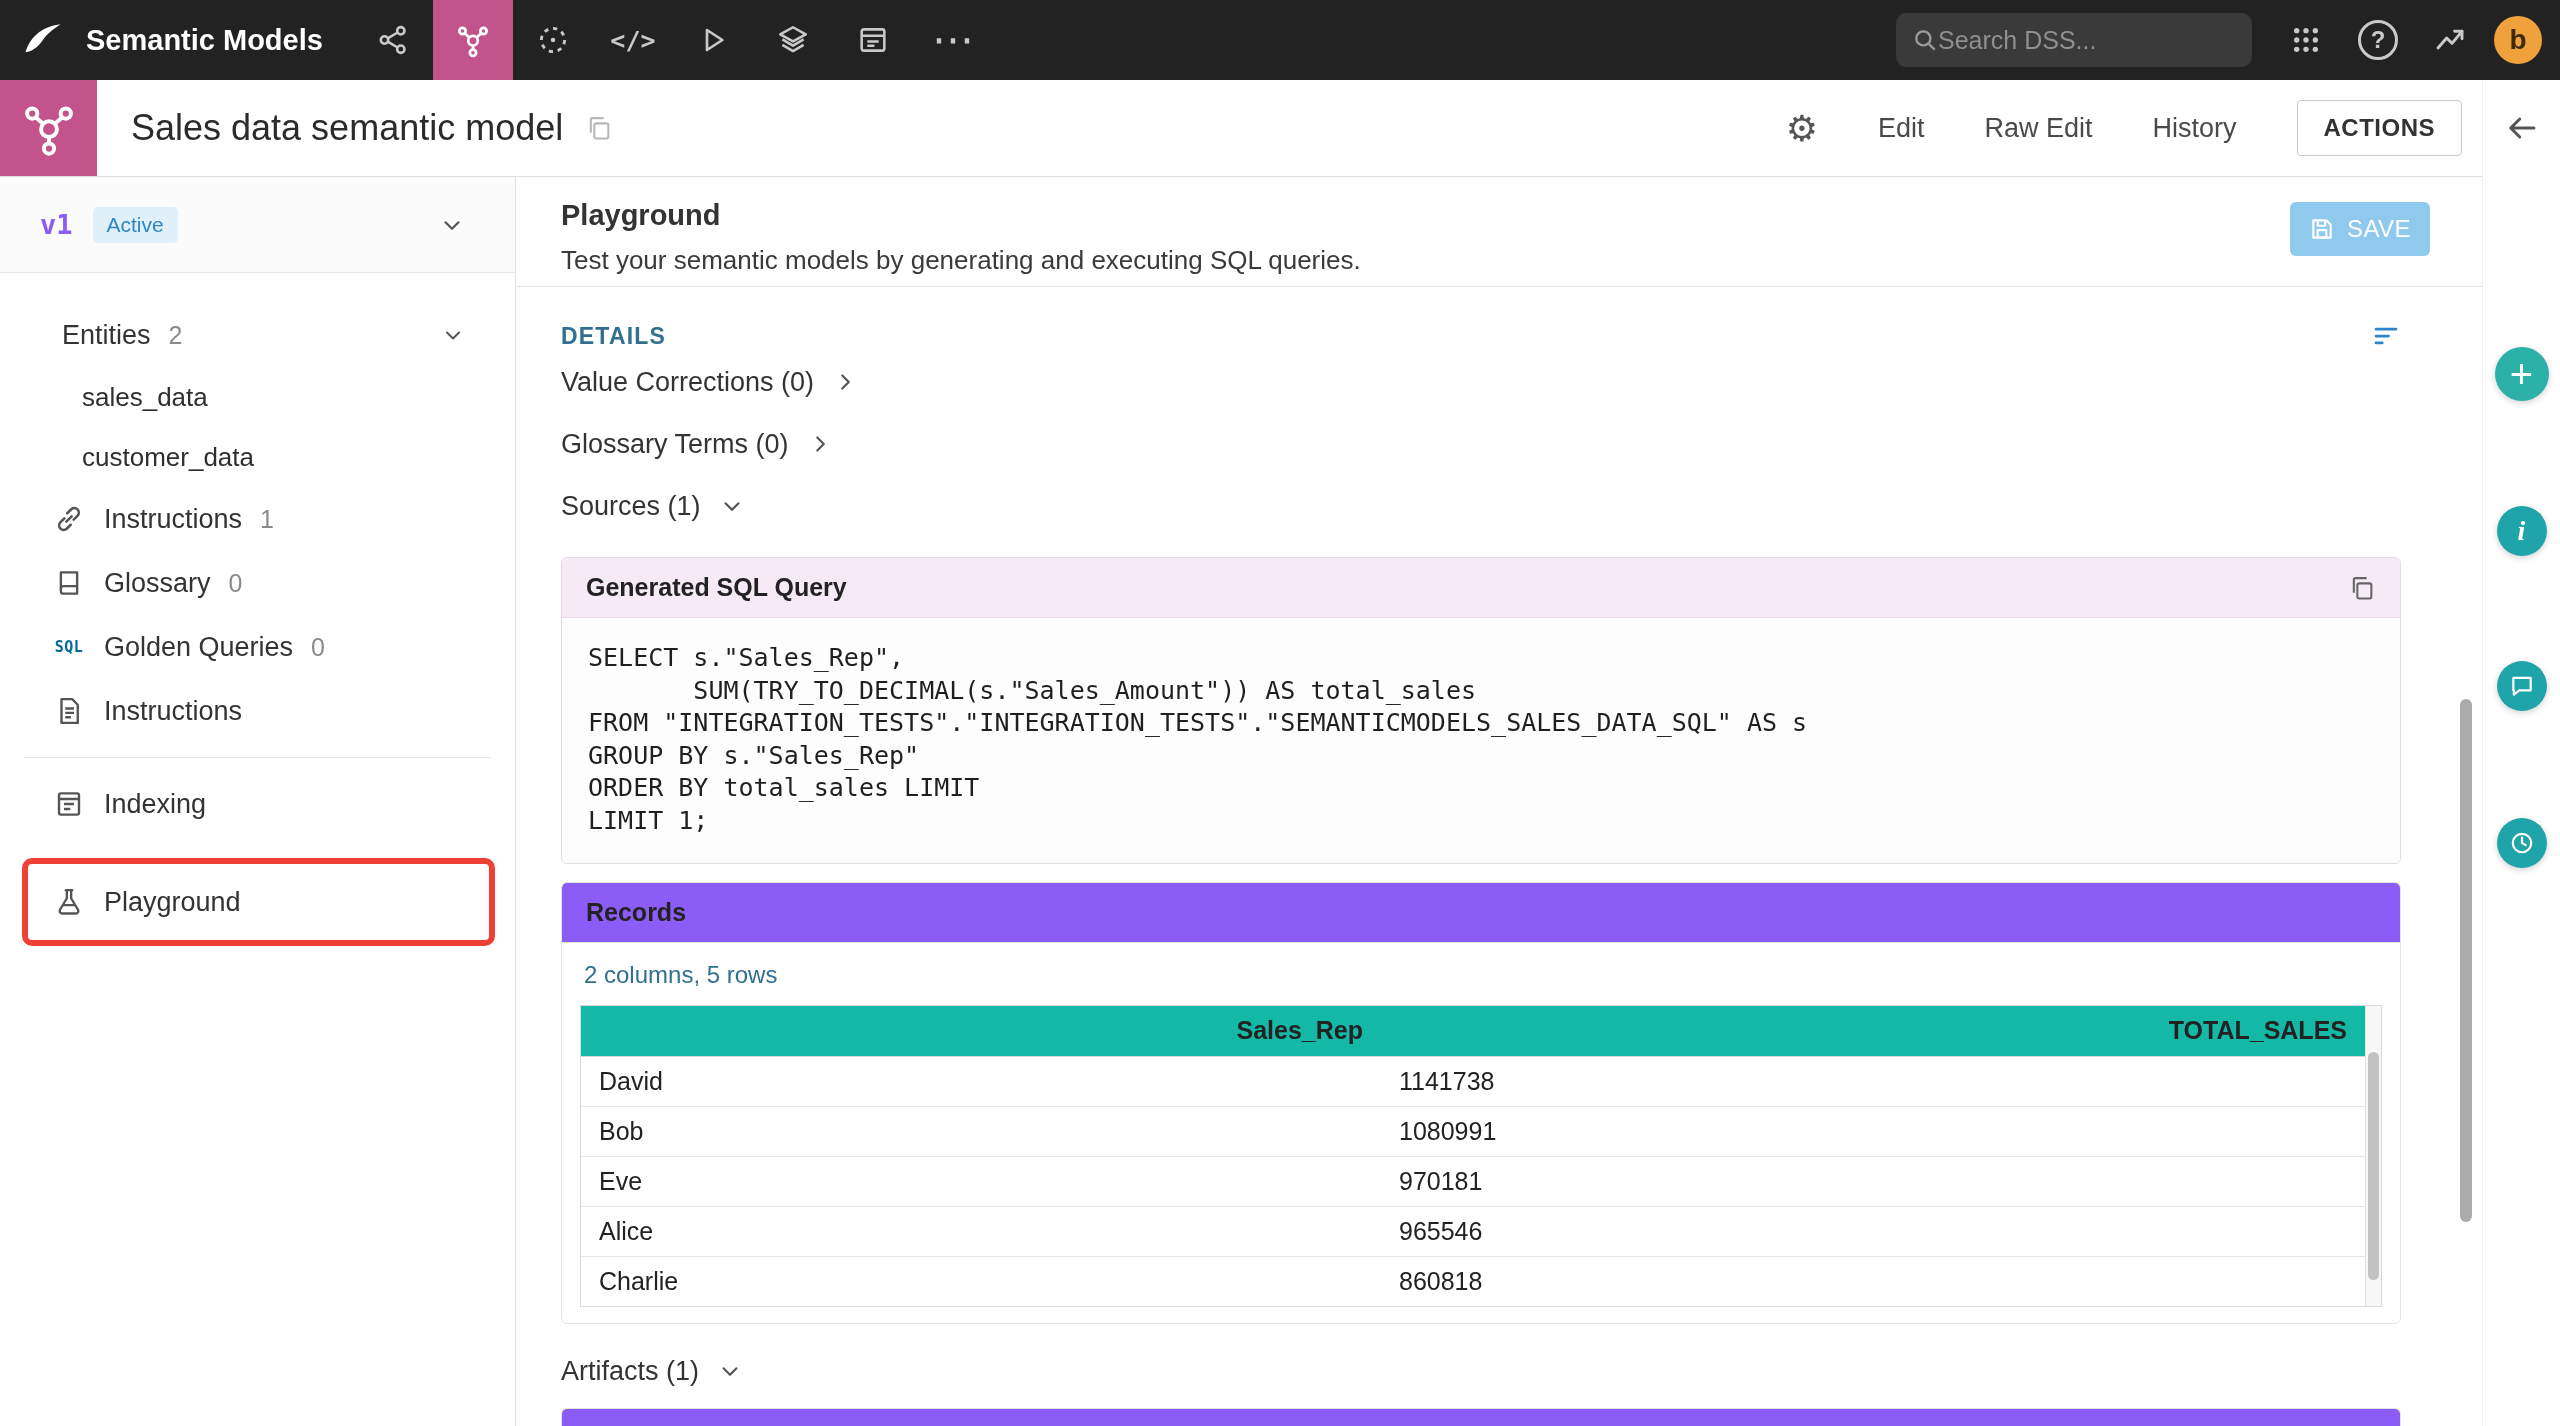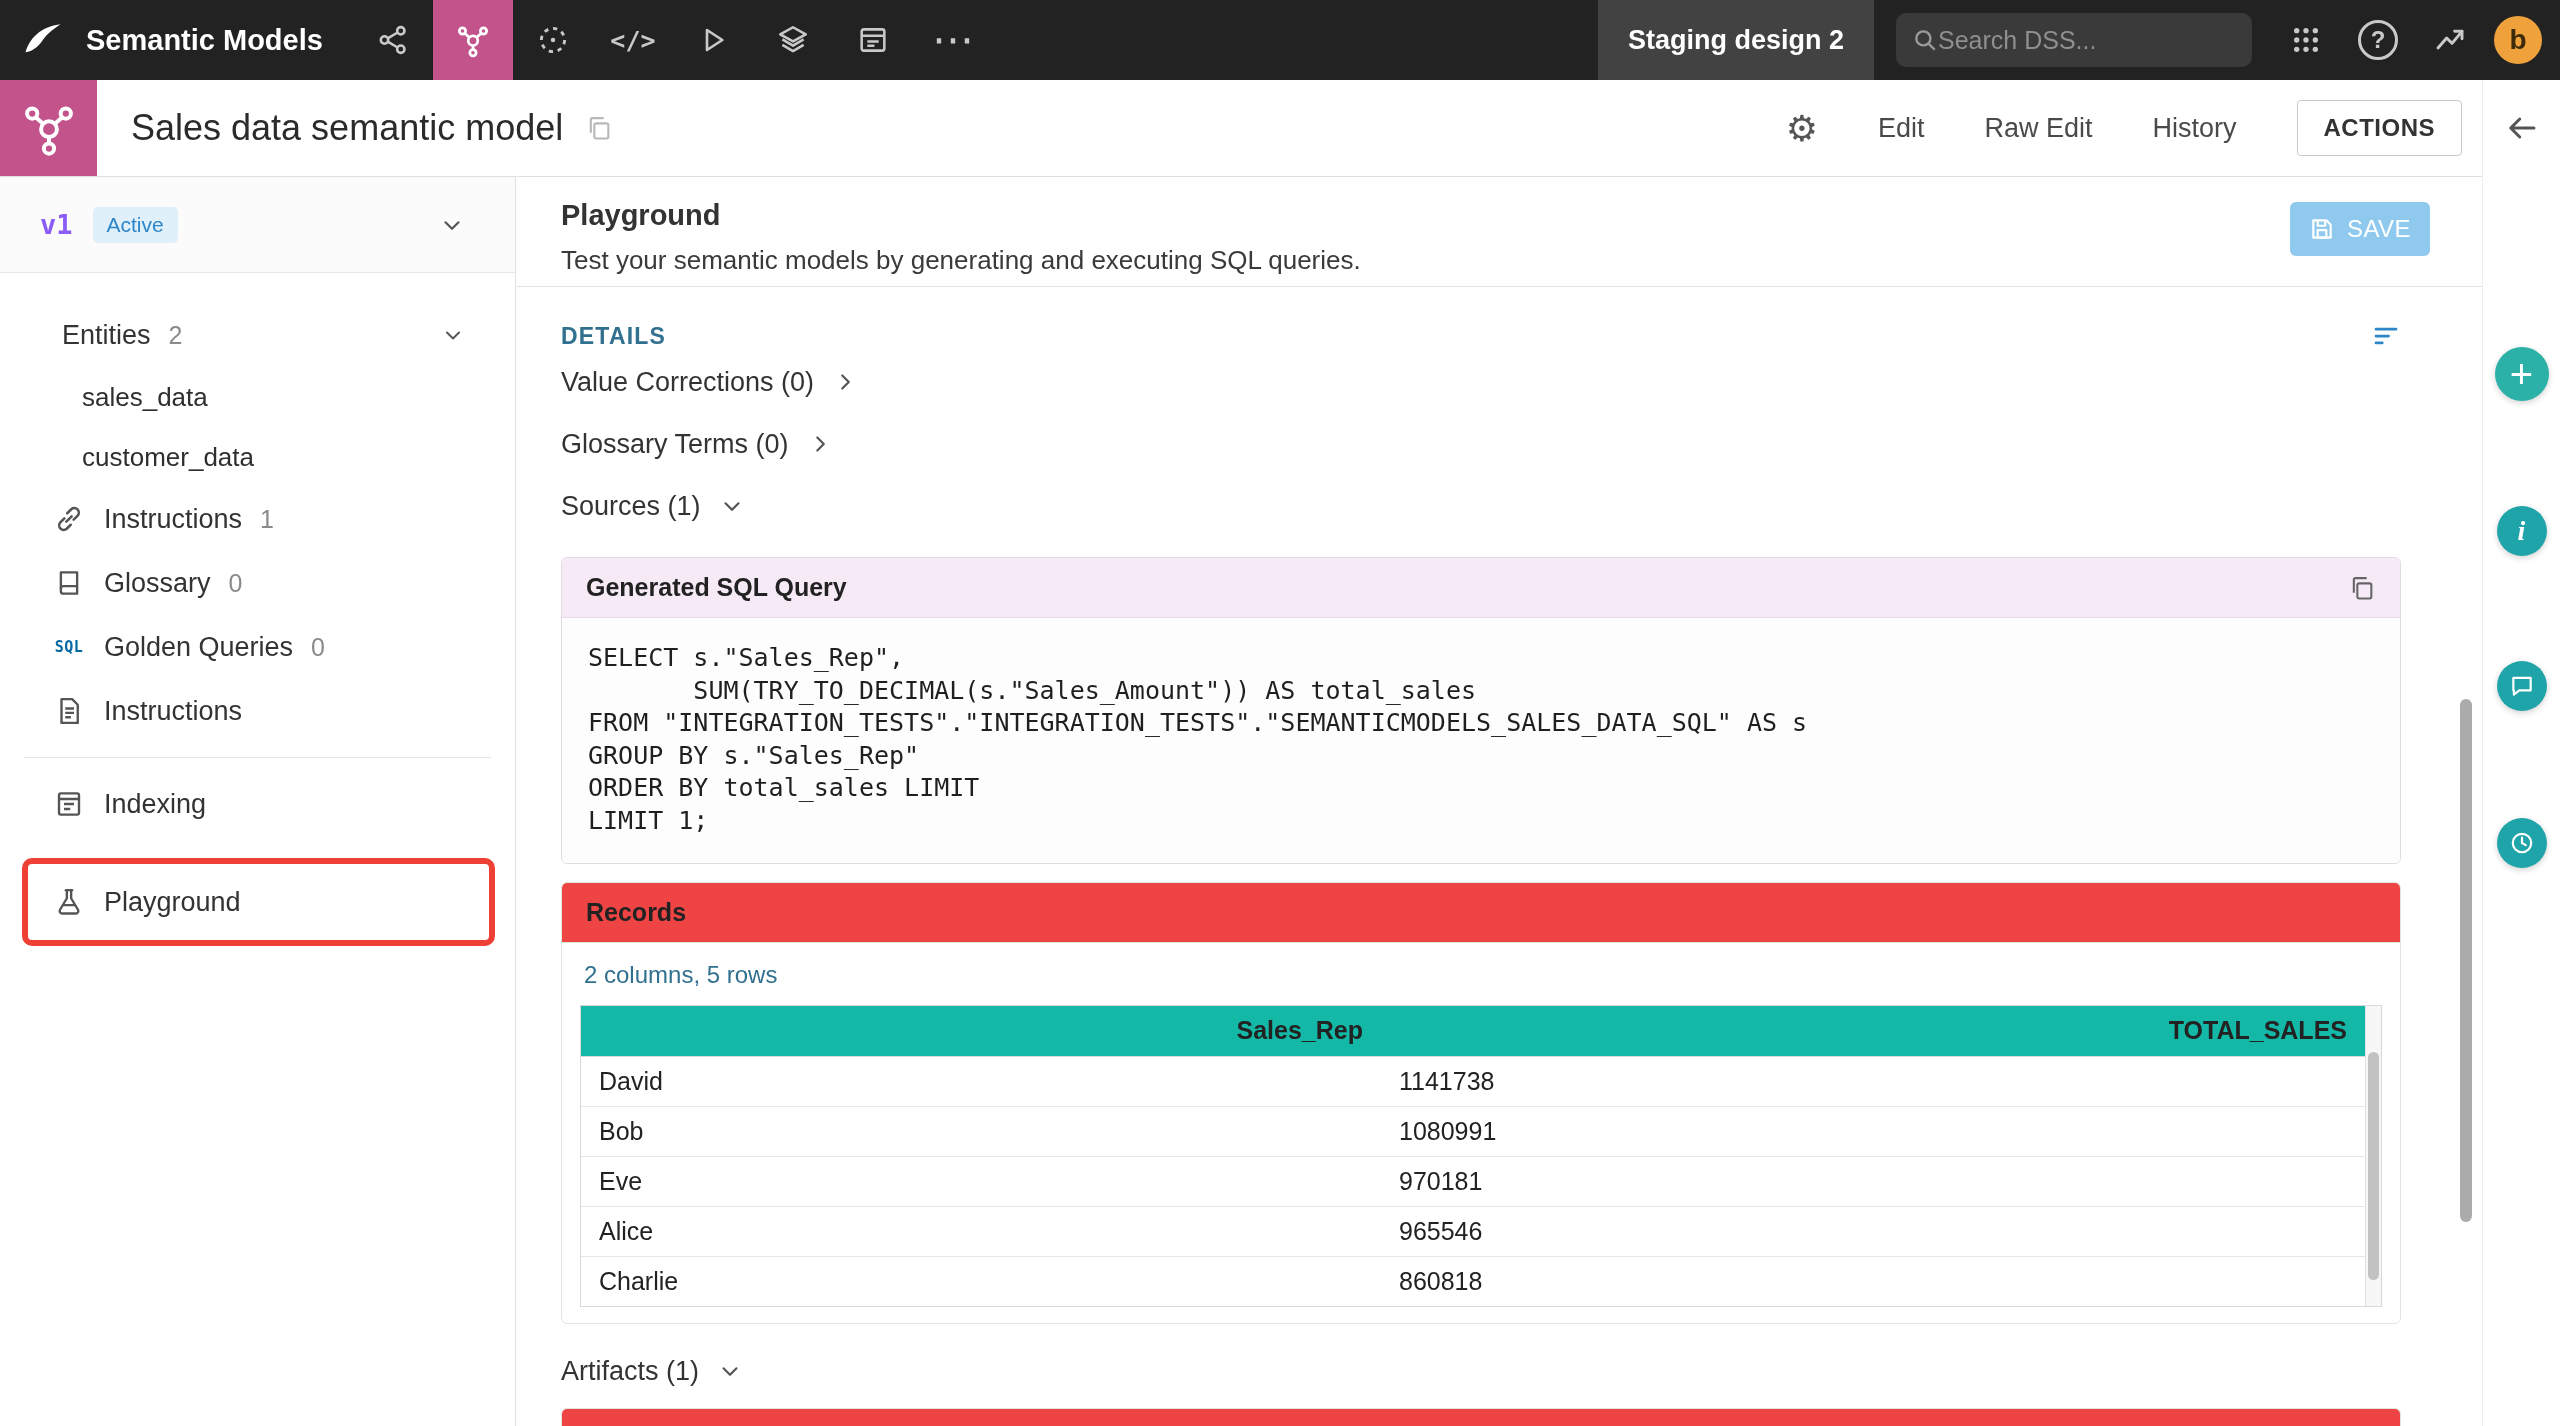--- a/index.html
+++ b/index.html
@@ -111,21 +111,21 @@
   .card-header { height:60px; display:flex; align-items:center; padding:0 24px; font-size:25px;
                  font-weight:700; color:#222; }
   .sql-card .card-header { background:#F7EAF7; border-bottom:1px solid #EADAEA; }
   .copy-btn { margin-left:auto; color:#666; cursor:pointer; display:flex; }
   .sql-body { padding:24px 26px 26px; background:#FDFDFD;
               font-family:"DejaVu Sans Mono", monospace; font-size:25px; line-height:32.5px;
               color:#1f1f1f; }
   .sql-line { white-space:pre; }
 
   .records-card { margin-top:18px; border-color:#dfe6dd; }
-  .records-card .card-header { background:#ef4444; border-bottom:1px solid #D8E9D3; }
+  .records-card .card-header { background:#8b5cf6; border-bottom:1px solid #D8E9D3; }
   .records-body { padding:10px 18px 16px; }
   .records-summary { color:#31708F; font-size:24px; padding:8px 0 16px 4px; }
   .table-wrap { display:flex; border:1px solid #d8d8d8; }
   .data-table { flex:1; border-collapse:collapse; font-size:25px; color:#222; table-layout:fixed; }
   .data-table th { height:50px; background:#14b8a6; text-align:right; font-weight:700;
                    padding:0 18px; border-bottom:1px solid #d9d9d9; }
   .data-table th:first-child { width:800px; }
   .data-table td { height:50px; padding:0 18px; border-bottom:1px solid #e6e6e6; }
   .data-table tr:last-child td { border-bottom:none; }
   .v-scroll { width:16px; background:#f7f7f7; border-left:1px solid #e3e3e3; position:relative; }
@@ -192,21 +192,20 @@
       <svg width="34" height="34" viewBox="0 0 24 24" fill="none" stroke="currentColor" stroke-width="1.8">
         <rect x="4" y="4.5" width="16" height="15" rx="1.5"></rect>
           <path d="M4 9 H20 M8 13 H16 M8 16 H13"></path>
       </svg>
     </div>
     <div class="nav-icon nav-more">⋯</div>
   </div>
 
   <div class="topnav-spacer"></div>
 
-  <div class="project-block">Staging design 2</div>
 
   <div class="search-box">
     <svg width="26" height="26" viewBox="0 0 24 24" fill="none" stroke="currentColor" stroke-width="2.2">
       <circle cx="10.5" cy="10.5" r="6.5"></circle>
         <path d="M15.5 15.5 L21 21"></path>
     </svg>
     <input type="text" placeholder="Search DSS..." style="">
   </div>
 
   <div class="top-icon-cell">

